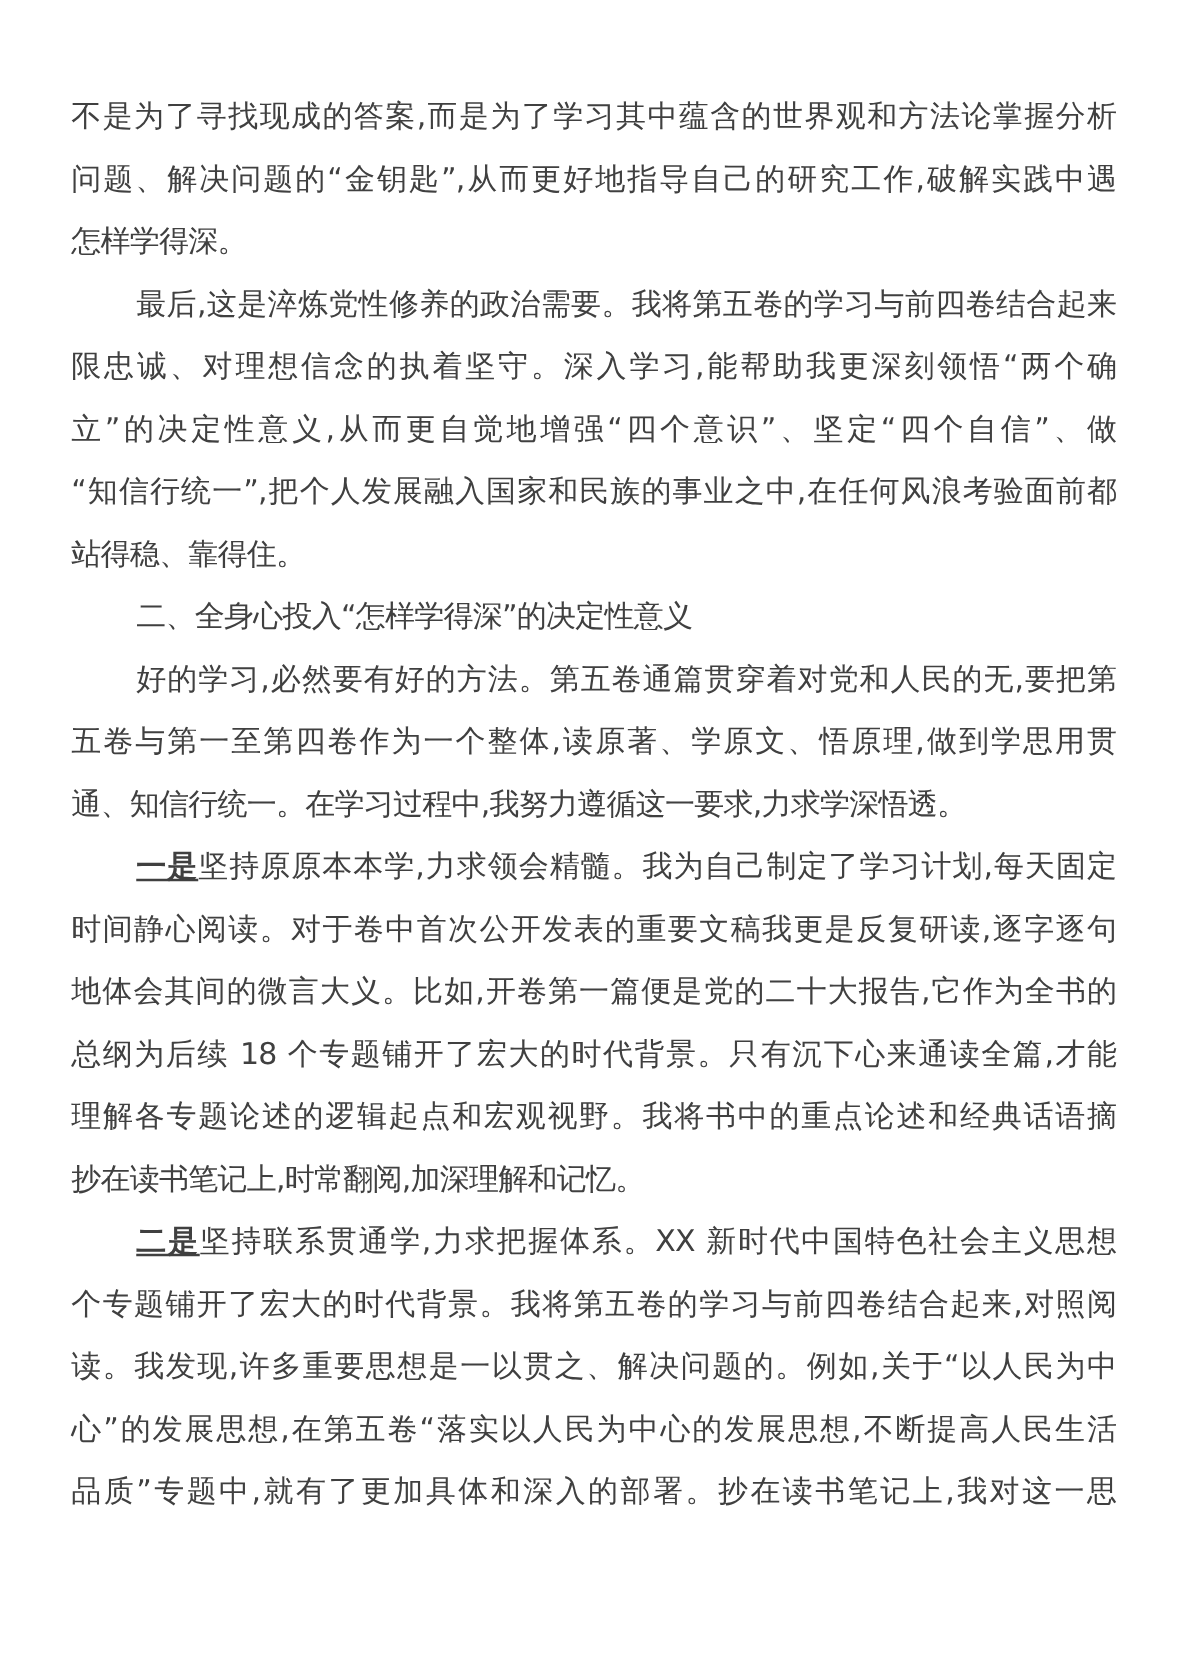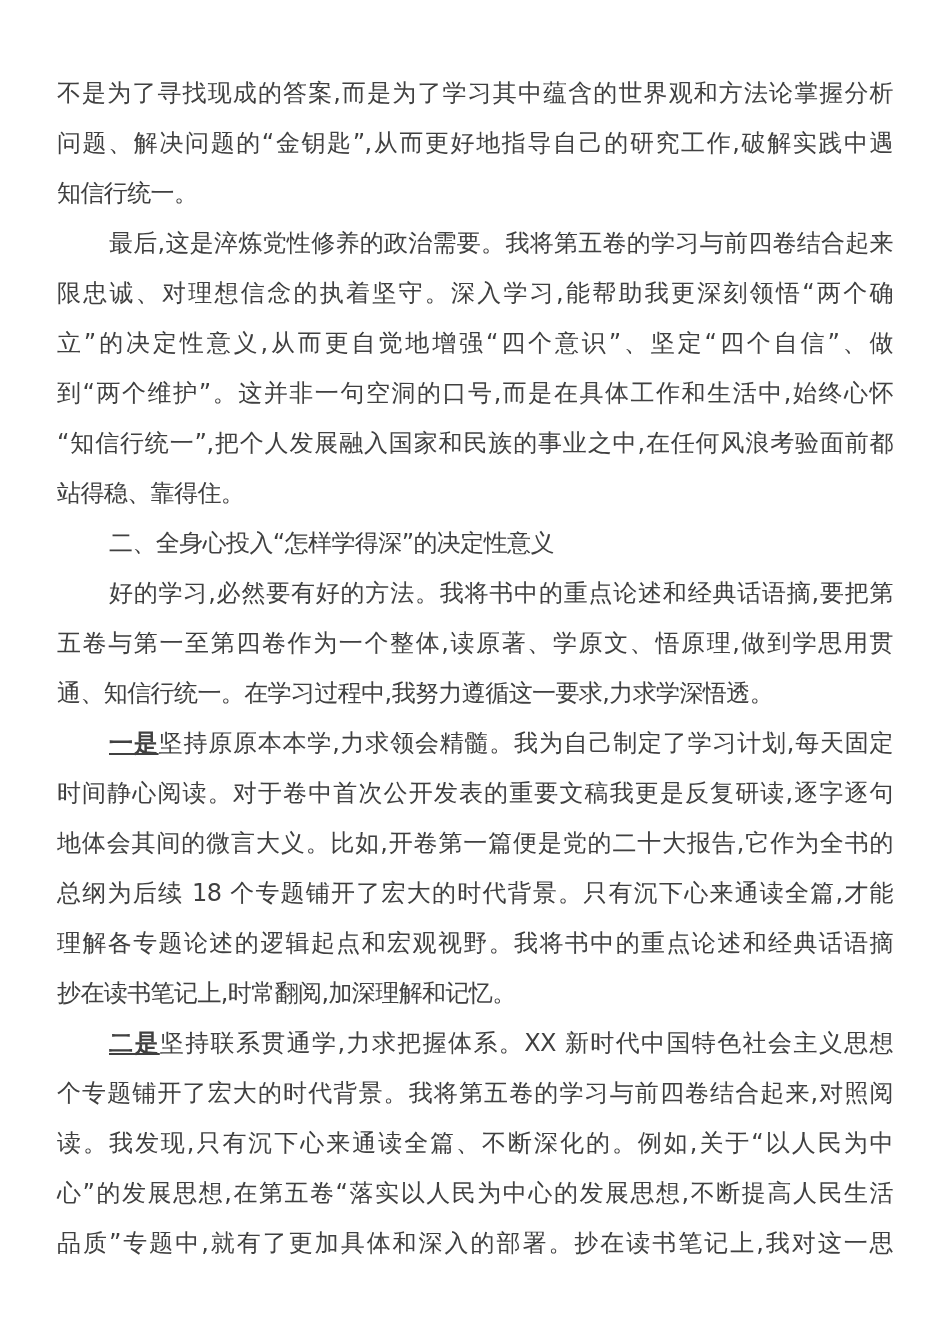--- a/index.html
+++ b/index.html
@@ -44,52 +44,51 @@
     }
   </style>
 </head>
 <body>
 
 <div class="page">
 
   <div class="para">
     <span class="line">不是为了寻找现成的答案,而是为了学习其中蕴含的世界观和方法论掌握分析</span>
     <span class="line">问题、解决问题的“金钥匙”,从而更好地指导自己的研究工作,破解实践中遇</span>
-    <span class="line last">知信行统一。</span>
+    <span class="line last">怎样学得深。</span>
   </div>
 
   <div class="para">
     <span class="line" style="padding-left:52px;width:784px;">最后,这是淬炼党性修养的政治需要。我将第五卷的学习与前四卷结合起来</span>
     <span class="line">限忠诚、对理想信念的执着坚守。深入学习,能帮助我更深刻领悟“两个确</span>
     <span class="line">立”的决定性意义,从而更自觉地增强“四个意识”、坚定“四个自信”、做</span>
-    <span class="line">到“两个维护”。这并非一句空洞的口号,而是在具体工作和生活中,始终心怀</span>
     <span class="line">“知信行统一”,把个人发展融入国家和民族的事业之中,在任何风浪考验面前都</span>
     <span class="line last">站得稳、靠得住。</span>
   </div>
 
   <div class="para">
     <span class="line last" style="padding-left:52px;">二、全身心投入“怎样学得深”的决定性意义</span>
   </div>
 
   <div class="para">
-    <span class="line" style="padding-left:52px;width:784px;">好的学习,必然要有好的方法。我将书中的重点论述和经典话语摘,要把第</span>
+    <span class="line" style="padding-left:52px;width:784px;">好的学习,必然要有好的方法。第五卷通篇贯穿着对党和人民的无,要把第</span>
     <span class="line">五卷与第一至第四卷作为一个整体,读原著、学原文、悟原理,做到学思用贯</span>
     <span class="line last">通、知信行统一。在学习过程中,我努力遵循这一要求,力求学深悟透。</span>
   </div>
 
   <div class="para">
     <span class="line" style="padding-left:52px;width:784px;"><b class="bold">一是</b><span>坚持原原本本学,力求领会精髓。我为自己制定了学习计划,每天固定</span></span>
     <span class="line">时间静心阅读。对于卷中首次公开发表的重要文稿我更是反复研读,逐字逐句</span>
     <span class="line">地体会其间的微言大义。比如,开卷第一篇便是党的二十大报告,它作为全书的</span>
     <span class="line">总纲为后续 18 个专题铺开了宏大的时代背景。只有沉下心来通读全篇,才能</span>
     <span class="line">理解各专题论述的逻辑起点和宏观视野。我将书中的重点论述和经典话语摘</span>
     <span class="line last">抄在读书笔记上,时常翻阅,加深理解和记忆。</span>
   </div>
 
   <div class="para">
     <span class="line" style="padding-left:52px;width:784px;"><b class="bold">二是</b><span>坚持联系贯通学,力求把握体系。XX 新时代中国特色社会主义思想</span></span>
     <span class="line">个专题铺开了宏大的时代背景。我将第五卷的学习与前四卷结合起来,对照阅</span>
-    <span class="line">读。我发现,只有沉下心来通读全篇、不断深化的。例如,关于“以人民为中</span>
+    <span class="line">读。我发现,许多重要思想是一以贯之、解决问题的。例如,关于“以人民为中</span>
     <span class="line">心”的发展思想,在第五卷“落实以人民为中心的发展思想,不断提高人民生活</span>
     <span class="line">品质”专题中,就有了更加具体和深入的部署。抄在读书笔记上,我对这一思</span>
   </div>
 
 </div>
 
 </body></html>

